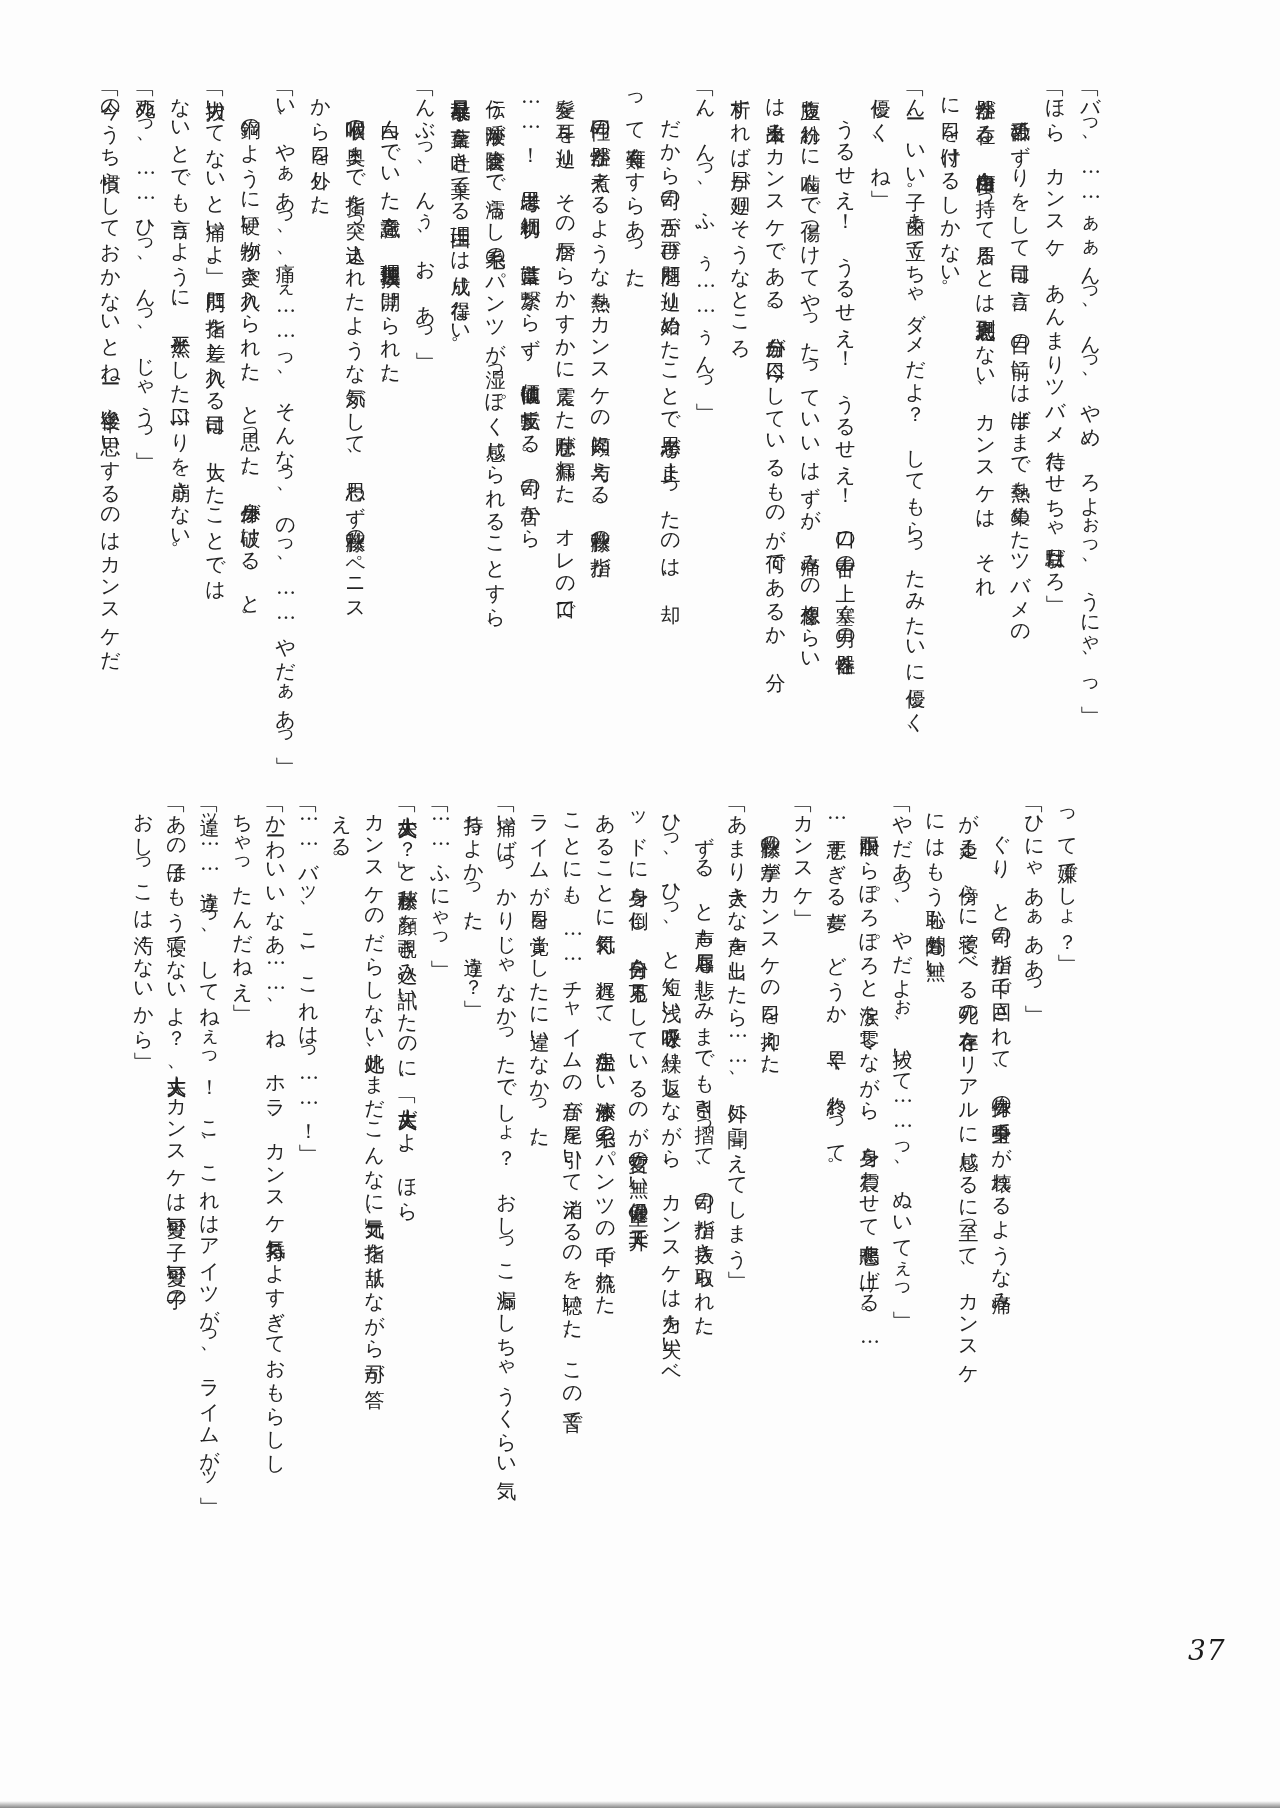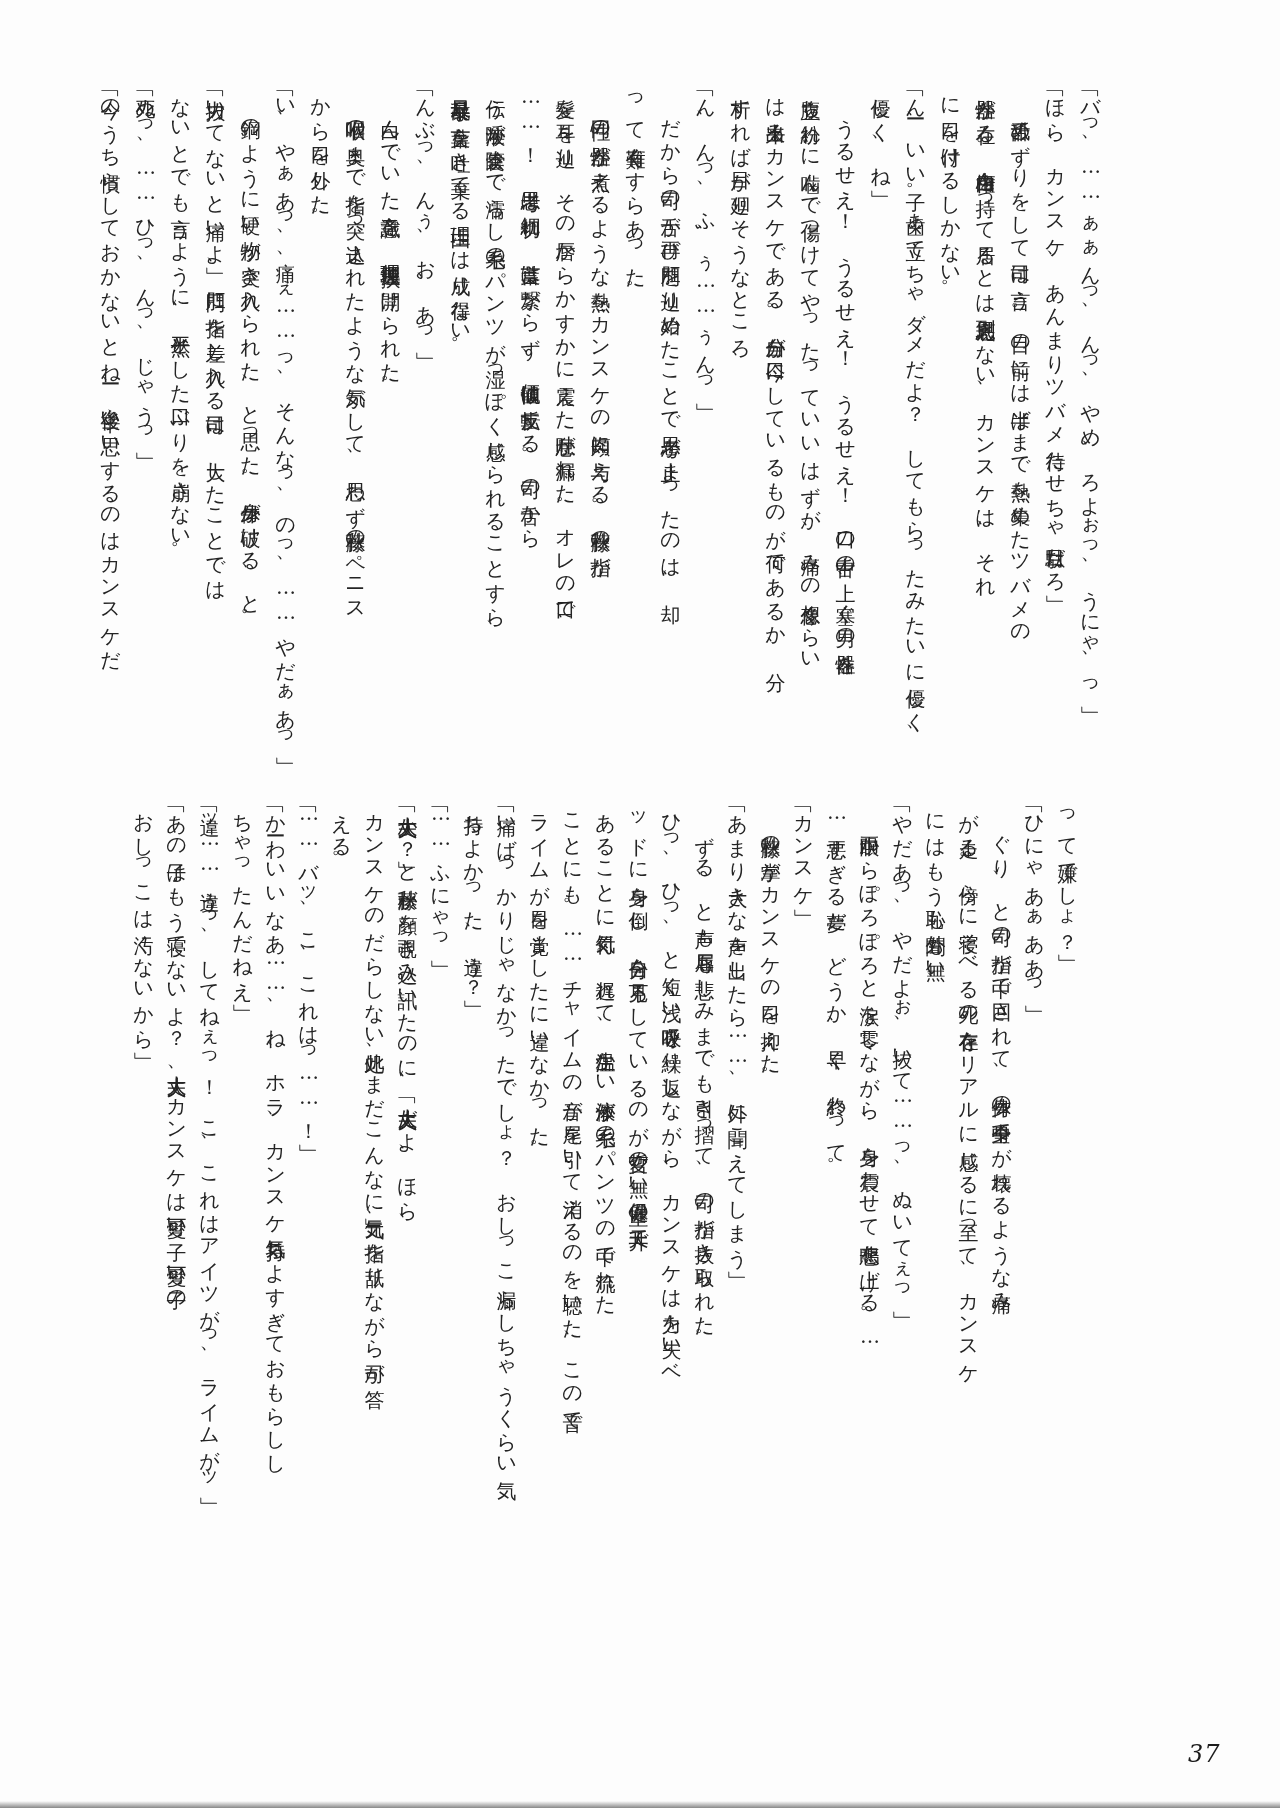--- a/index.html
+++ b/index.html
@@ -44,22 +44,22 @@
   .passage-top p { line-height: 35px; }
   .passage-bottom {
     top: 800px;
     right: 196px;
     height: 720px;
   }
   .passage-bottom p { line-height: 33px; }
   .page-number {
     position: absolute;
     left: 1188px;
-    top: 1740px;
-    font-size: 24px;
+    top: 1634px;
+    font-size: 28px;
     font-style: italic;
     color: #1c1c1c;
     font-family: "DejaVu Serif", "Liberation Serif", serif;
     letter-spacing: 1px;
   }
 </style>
 </head>
 <body>
 
 <div class="page">

